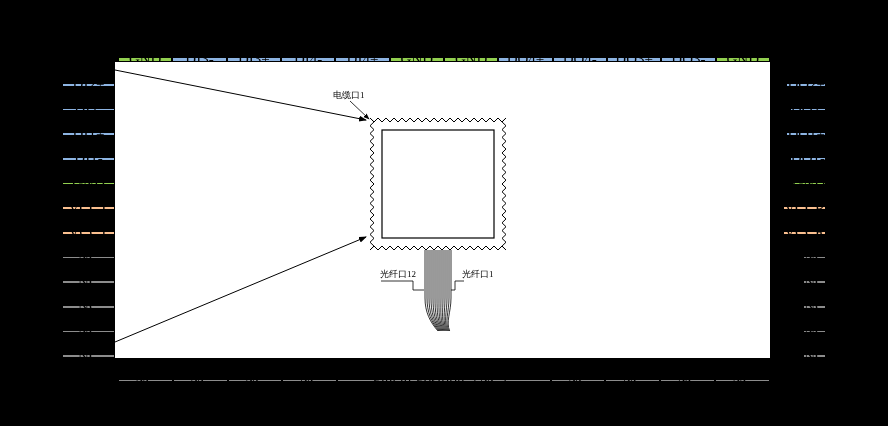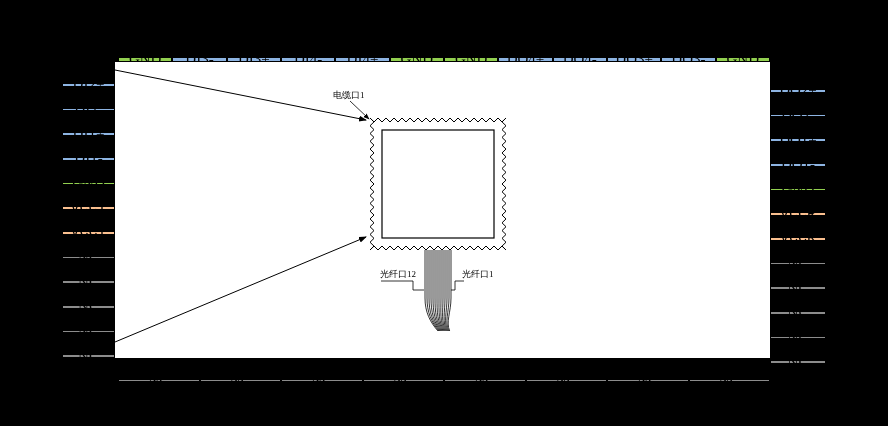--- a/index.html
+++ b/index.html
@@ -23,25 +23,25 @@
     border:1px solid #000;
     box-sizing:border-box;
     font-size:15px;color:#000;
     white-space:nowrap;
     overflow:hidden;
     line-height:1;
     margin-top:21px;
   }
   .gnd{background:var(--gnd);}
   .io{background:var(--io);}
-  .vcc{background:var(--vcc);font-family:Liberation Mono, monospace;}
+  .vcc{background:var(--vcc);}
   .nc{background:var(--nc);}
   #top-row{left:118px;top:36px;width:652px;height:26px;}
   #left-col{left:62px;top:62px;width:53px;height:296px;}
-  #right-col{left:770px;top:68px;width:56px;height:296px;}
+  #right-col{left:770px;top:62px;width:56px;height:296px;align-items:flex-end;}
   #bottom-row{left:118px;top:358px;width:652px;height:24px;}
   svg.overlay{
     position:absolute;left:0;top:0;width:888px;height:426px;
     pointer-events:none;
   }
   svg.overlay text{font-family:"Liberation Serif", serif;fill:#000;}
   .cn-label{font-size:9px;}
 </style>
 </head>
 <body>
@@ -90,20 +90,21 @@
       <div class="pin nc">NC</div>
       <div class="pin nc">NC</div>
       <div class="pin nc">NC</div>
       <div class="pin nc">NC</div>
     </div>
   <div id="bottom-row" class="pin-row">
       <div class="pin nc" style="flex: 1 1 0%;">NC</div>
       <div class="pin nc" style="flex: 1 1 0%;">NC</div>
       <div class="pin nc" style="flex: 1 1 0%;">NC</div>
       <div class="pin nc" style="flex: 1 1 0%;">NC</div>
+      <div class="pin nc" style="flex: 4 1 0%;">Pigtail Position（NC）</div>
       <div class="pin nc" style="flex: 1 1 0%;">NC</div>
       <div class="pin nc" style="flex: 1 1 0%;">NC</div>
       <div class="pin nc" style="flex: 1 1 0%;">NC</div>
       <div class="pin nc" style="flex: 1 1 0%;">NC</div>
     </div>
 
   <svg class="overlay" viewBox="0 0 888 426">
     <defs>
       <marker id="arw" markerWidth="9" markerHeight="8" refX="7" refY="3" orient="auto">
         <path d="M0,0 L8,3 L0,6 Z" fill="#000"></path>

